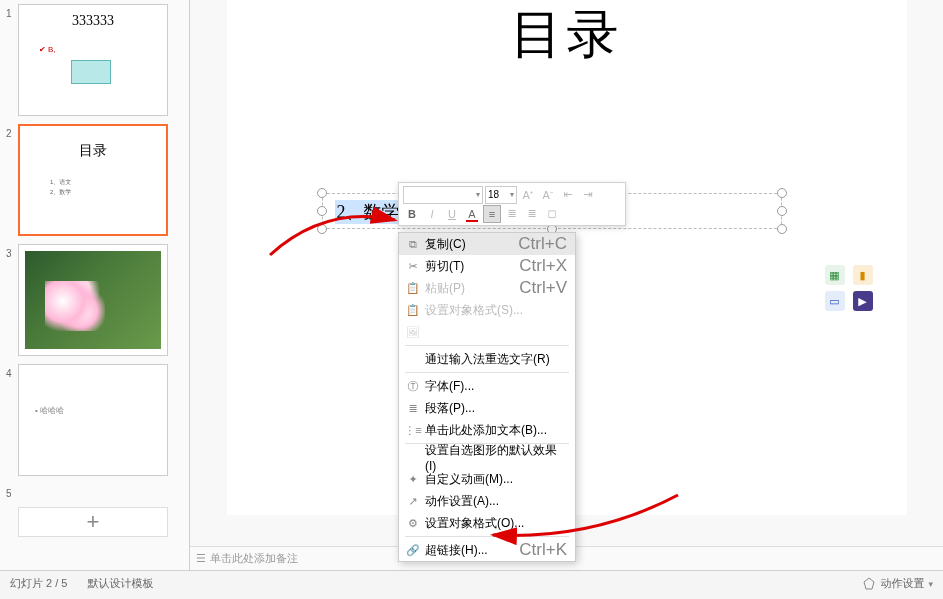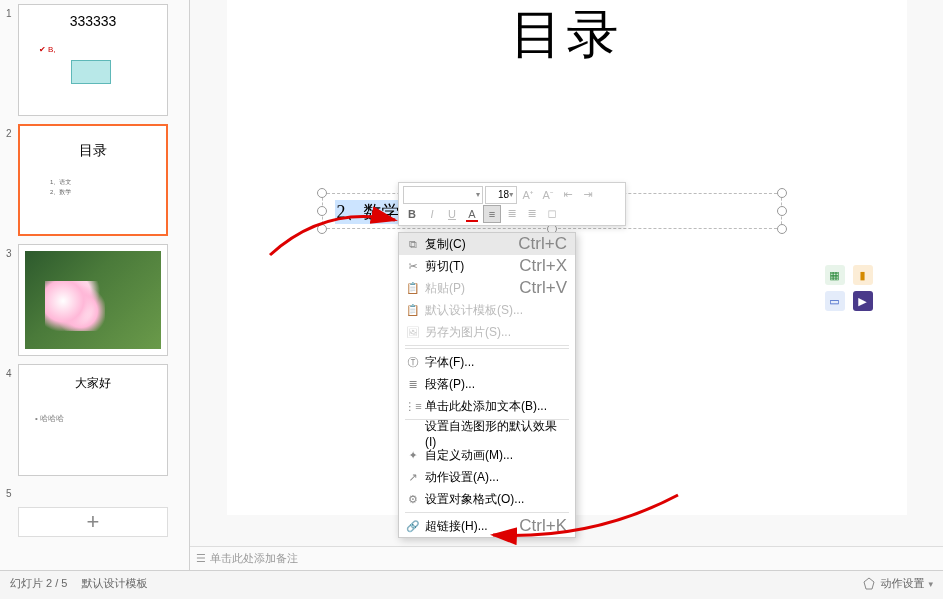--- a/index.html
+++ b/index.html
@@ -14,39 +14,39 @@
   border-right: 1px solid #d0d0d0;
   overflow-y: auto; padding: 4px 6px;
 }
 .thumb-row { display: flex; margin-bottom: 8px; }
 .thumb-num { width: 12px; font-size: 10px; color: #666; padding-top: 4px; }
 .thumb {
   width: 150px; height: 112px; background: #fff;
   border: 1px solid #ccc; position: relative;
 }
 .thumb.sel { border: 2px solid #fb6c2e; }
-.t1-title { text-align: center; font-size: 14px; margin-top: 8px; }
+.t1-title { text-align: center; font-size: 14px; margin-top: 8px; font-family: Liberation Serif, serif; }
 .t1-red { position: absolute; left: 20px; top: 40px; color: #c00; font-size: 8px; }
 .t1-cyan { position: absolute; left: 52px; top: 55px; width: 40px; height: 24px;
   background: #b8e8e8; border: 1px solid #5eb8b8; }
 .t2-title { text-align: center; font-size: 14px; margin-top: 16px; }
 .t2-small { position: absolute; left: 30px; top: 52px; font-size: 6px; color: #666; line-height: 1.6; }
 .t3-img {
   position: absolute; inset: 6px;
   background: linear-gradient(135deg, #2d5a2d 0%, #4a7a3a 40%, #6a9a4a 100%);
   overflow: hidden;
 }
 .t3-flower {
   position: absolute; left: 20px; top: 30px; width: 60px; height: 50px;
   background: radial-gradient(circle at 30% 40%, #fff 0%, #ffb8d8 40%, transparent 60%),
               radial-gradient(circle at 60% 60%, #fff 0%, #ffb8d8 35%, transparent 55%),
               radial-gradient(circle at 50% 20%, #fff 0%, #ffd8e8 30%, transparent 50%);
 }
 .t4-title { text-align: center; font-size: 12px; margin-top: 10px; }
-.t4-text { position: absolute; left: 16px; top: 40px; font-size: 8px; color: #888; margin-top: 8px; }
+.t4-text { position: absolute; left: 16px; top: 40px; font-size: 8px; color: #888; }
 .add-slide {
   width: 150px; height: 30px; margin-left: 12px;
   border: 1px solid #ddd; background: #fff;
   display: flex; align-items: center; justify-content: center;
   font-size: 22px; color: #888; cursor: pointer;
 }
 .canvas-area {
   flex: 1; background: #f8f8f8; position: relative;
   display: flex; flex-direction: column;
 }
@@ -86,21 +86,21 @@
   position: absolute; left: 398px; top: 182px;
   width: 228px; height: 44px; background: #fff;
   border: 1px solid #d0d0d0; box-shadow: 0 2px 6px rgba(0,0,0,.15);
   display: flex; flex-direction: column; padding: 2px 4px; z-index: 50;
 }
 .mt-row { display: flex; align-items: center; gap: 2px; height: 20px; }
 .mt-font { width: 80px; height: 18px; border: 1px solid #ccc; font-size: 10px; padding: 0 2px;
   display: flex; align-items: center; justify-content: space-between; }
 .mt-font::after { content: "▾"; font-size: 8px; color: #888; }
 .mt-size { width: 32px; height: 18px; border: 1px solid #ccc; font-size: 10px;
-  display: flex; align-items: center; justify-content: space-between; padding: 0 12px; }
+  display: flex; align-items: center; justify-content: space-between; padding: 0 2px; }
 .mt-size::after { content: "▾"; font-size: 8px; color: #888; }
 .mt-btn { width: 18px; height: 18px; display: flex; align-items: center; justify-content: center;
   font-size: 11px; color: #666; cursor: pointer; }
 .mt-btn.grey { color: #bbb; }
 .mt-bold { font-weight: bold; }
 .mt-italic { font-style: italic; }
 .mt-under { text-decoration: underline; }
 .mt-colorA { position: relative; }
 .mt-colorA::after { content: ""; position: absolute; bottom: 1px; left: 3px; right: 3px; height: 2px; background: #d00; }
 .mt-align { background: #e0e0e0; border: 1px solid #aaa; }
@@ -142,21 +142,21 @@
 .notes-bar {
   height: 24px; border-top: 1px solid #ddd; background: #fafafa;
   display: flex; align-items: center; padding-left: 6px; font-size: 11px; color: #999;
 }
 .notes-ico { margin-right: 4px; }
 .status {
   height: 26px; border-top: 1px solid #d0d0d0; background: #f5f5f5;
   display: flex; align-items: center; font-size: 11px; color: #666;
   padding: 0 10px;
 }
-.status-left { flex: 1; display: flex; gap: 14px; }
+.status-left { flex: 1; display: flex; gap: 20px; }
 .status-right { display: flex; align-items: center; gap: 4px; }
 .beautify-ico { width: 14px; height: 14px; display: inline-block; }
 </style>
 </head>
 <body>
 
 <div class="app">
 
   <div class="thumbs">
     <div class="thumb-row">
@@ -181,21 +181,20 @@
       <div class="thumb-num">3</div>
       <div class="thumb">
         <div class="t3-img">
           <div class="t3-flower"></div>
         </div>
       </div>
     </div>
     <div class="thumb-row">
       <div class="thumb-num">4</div>
       <div class="thumb">
-        <div class="t4-title">大家好</div>
         <div class="t4-text">• 哈哈哈</div>
       </div>
     </div>
     <div class="thumb-row">
       <div class="thumb-num">5</div>
     </div>
     <div class="add-slide">+</div>
   </div>
 
   <div class="canvas-area">
@@ -267,27 +266,30 @@
     <span class="ctx-label">剪切(T)</span>
     <span class="ctx-sc">Ctrl+X</span>
   </div>
   <div class="ctx-item disabled">
     <span class="ctx-ico">📋</span>
     <span class="ctx-label">粘贴(P)</span>
     <span class="ctx-sc">Ctrl+V</span>
   </div>
   <div class="ctx-item disabled">
     <span class="ctx-ico">📋</span>
-    <span class="ctx-label">默认设计模板(S)...</span>
+    <span class="ctx-label">设置对象格式(S)...</span>
   </div>
   <div class="ctx-item disabled">
     <span class="ctx-ico">🖼</span>
-    <span class="ctx-label">另存为图片(S)...</span>
   </div>
   <div class="ctx-sep"></div>
+  <div class="ctx-item">
+    <span class="ctx-ico"></span>
+    <span class="ctx-label">通过输入法重选文字(R)</span>
+  </div>
   <div class="ctx-sep"></div>
   <div class="ctx-item">
     <span class="ctx-ico">Ⓣ</span>
     <span class="ctx-label">字体(F)...</span>
   </div>
   <div class="ctx-item">
     <span class="ctx-ico">≣</span>
     <span class="ctx-label">段落(P)...</span>
   </div>
   <div class="ctx-item">

